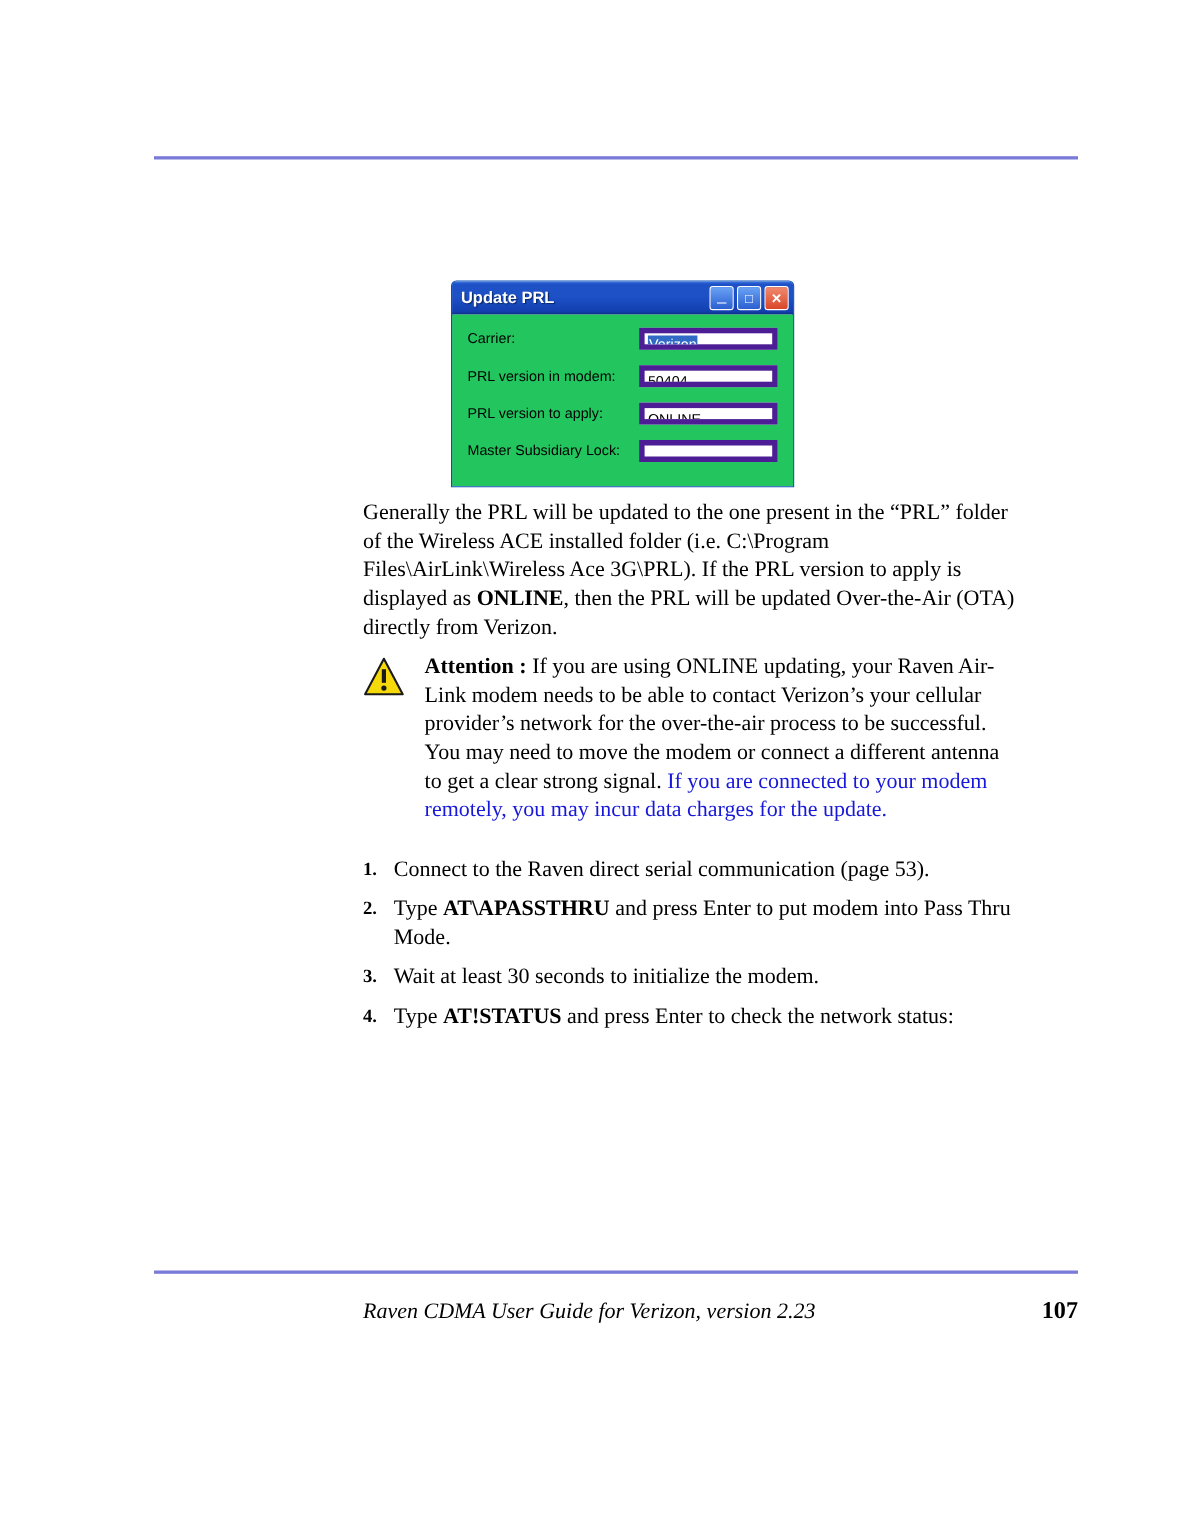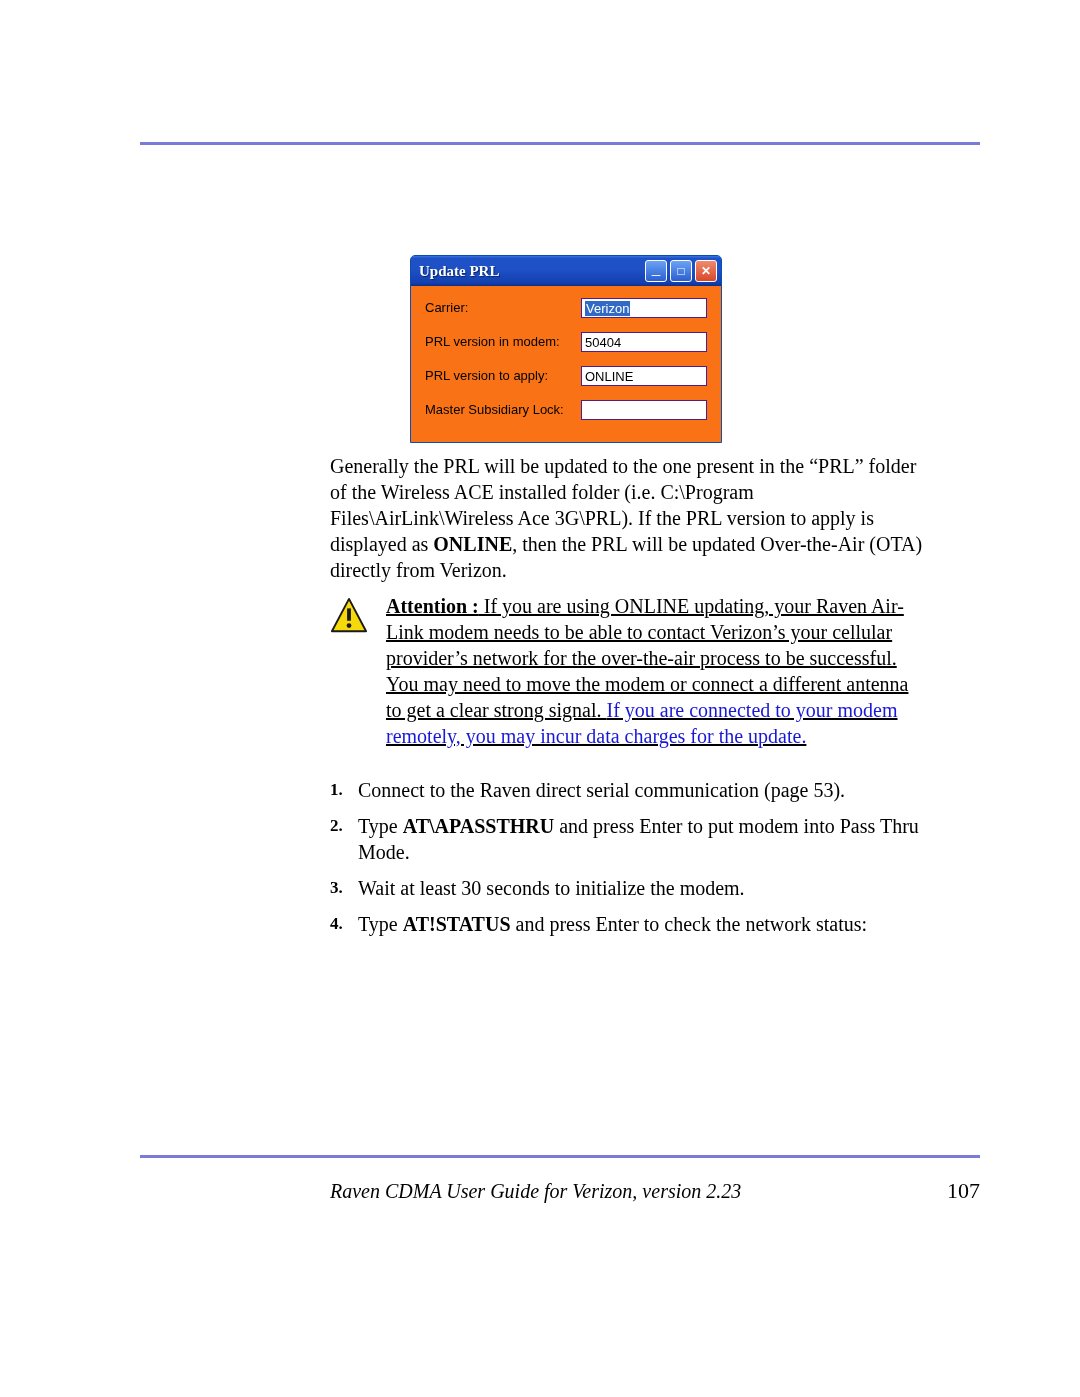--- a/index.html
+++ b/index.html
@@ -55,21 +55,21 @@
   .titlebar {
     height: 30px;
     background: linear-gradient(to bottom, #3a74e4 0%, #1e50c6 8%, #1e50c6 45%, #1340b0 90%, #0d2f86 100%);
     display: flex;
     align-items: center;
     justify-content: space-between;
     padding: 0 4px 0 8px;
   }
   .titlebar-title {
     color: #fff;
-    font-family: Liberation Serif, serif;
+    font-family: Liberation Sans, sans-serif;
     font-weight: bold;
     font-size: 15px;
     text-shadow: 1px 1px 1px #082768;
   }
   .titlebar-buttons { display: flex; gap: 3px; }
   .tb-btn {
     width: 22px; height: 22px;
     border-radius: 3px;
     display: flex; align-items: center; justify-content: center;
     font-family: Arial, sans-serif;
@@ -81,37 +81,37 @@
     border: 1px solid #fff;
     color: #fff;
   }
   .tb-close {
     background: linear-gradient(to bottom, #f08a6e, #d9472a);
     border: 1px solid #fff;
     color: #fff;
   }
   .tb-min span { margin-top: 8px; }
   .client {
-    background: #f97316;
+    background: #22c55e;
     padding: 12px 14px 8px 14px;
     font-family: Tahoma, Arial, sans-serif;
     font-size: 13px;
     color: #000;
   }
   .form-row {
     display: flex;
     align-items: center;
     margin-bottom: 14px;
   }
   .form-label { width: 156px; }
   .form-field {
     flex: 1;
     height: 20px;
     background: #fff;
-    border: 1px solid #4c1d95;
+    border: 5px solid #4c1d95;
     padding: 1px 3px;
     font-family: Tahoma, Arial, sans-serif;
     font-size: 13px;
     line-height: 17px;
     overflow: hidden;
     white-space: nowrap;
   }
   .form-field.sel {
     background: #fff;
   }
@@ -141,21 +141,20 @@
   .para {
     margin-top: 6px;
     font-size: 20px;
     line-height: 1.3;
   }
   .attention-block {
     display: flex;
     margin-top: 10px;
     gap: 18px;
     align-items: flex-start;
-    text-decoration: underline;
   }
   .attn-icon {
     width: 38px;
     flex: none;
     margin-top: 4px;
   }
   .attn-text { flex: 1; font-size: 20px; line-height: 1.3; }
   .attn-bold { font-weight: bold; }
   .attn-link { color: #1818d8; }
   .subhead {
@@ -192,21 +191,21 @@
     align-items: baseline;
     font-family: "Times New Roman", Times, serif;
     gap: 35px;
   }
   .footer-title {
     font-style: italic;
     font-size: 20px;
     margin-left: 190px;
   }
   .footer-page {
-    font-weight: normal;
+    font-weight: bold;
     font-size: 22px;
   }
 </style>
 </head>
 <body>
 
 <div class="hr-top"></div>
 
 <div class="content">
 

